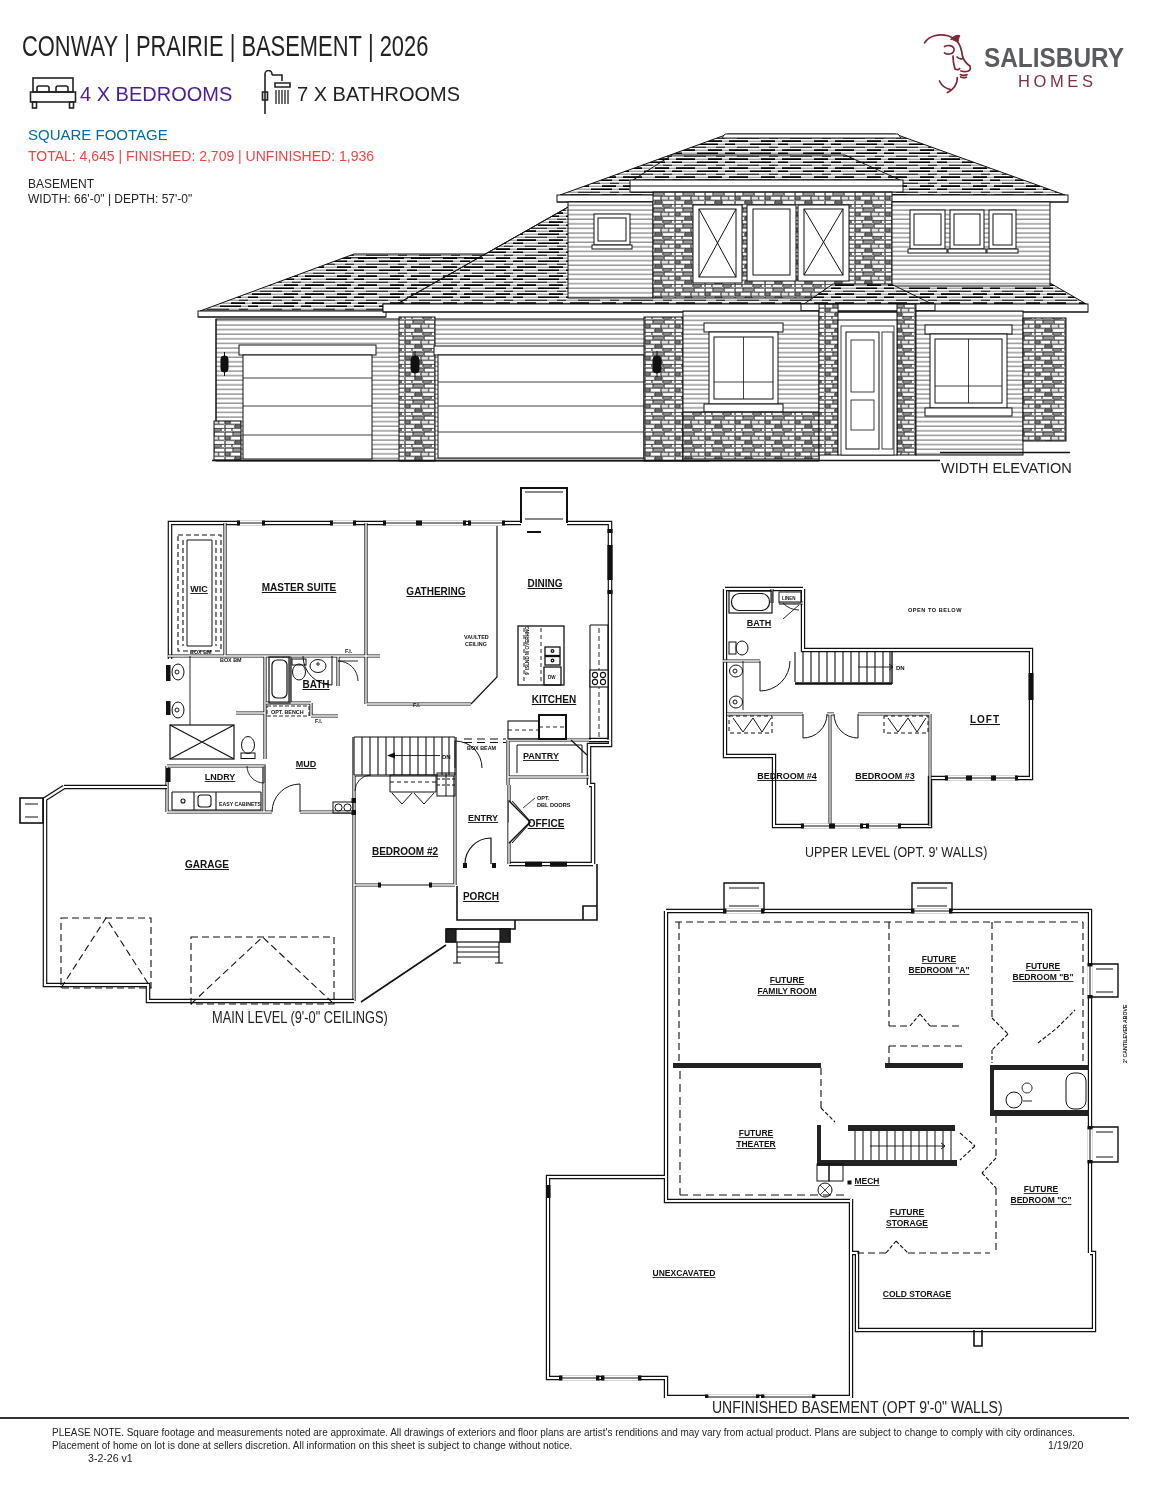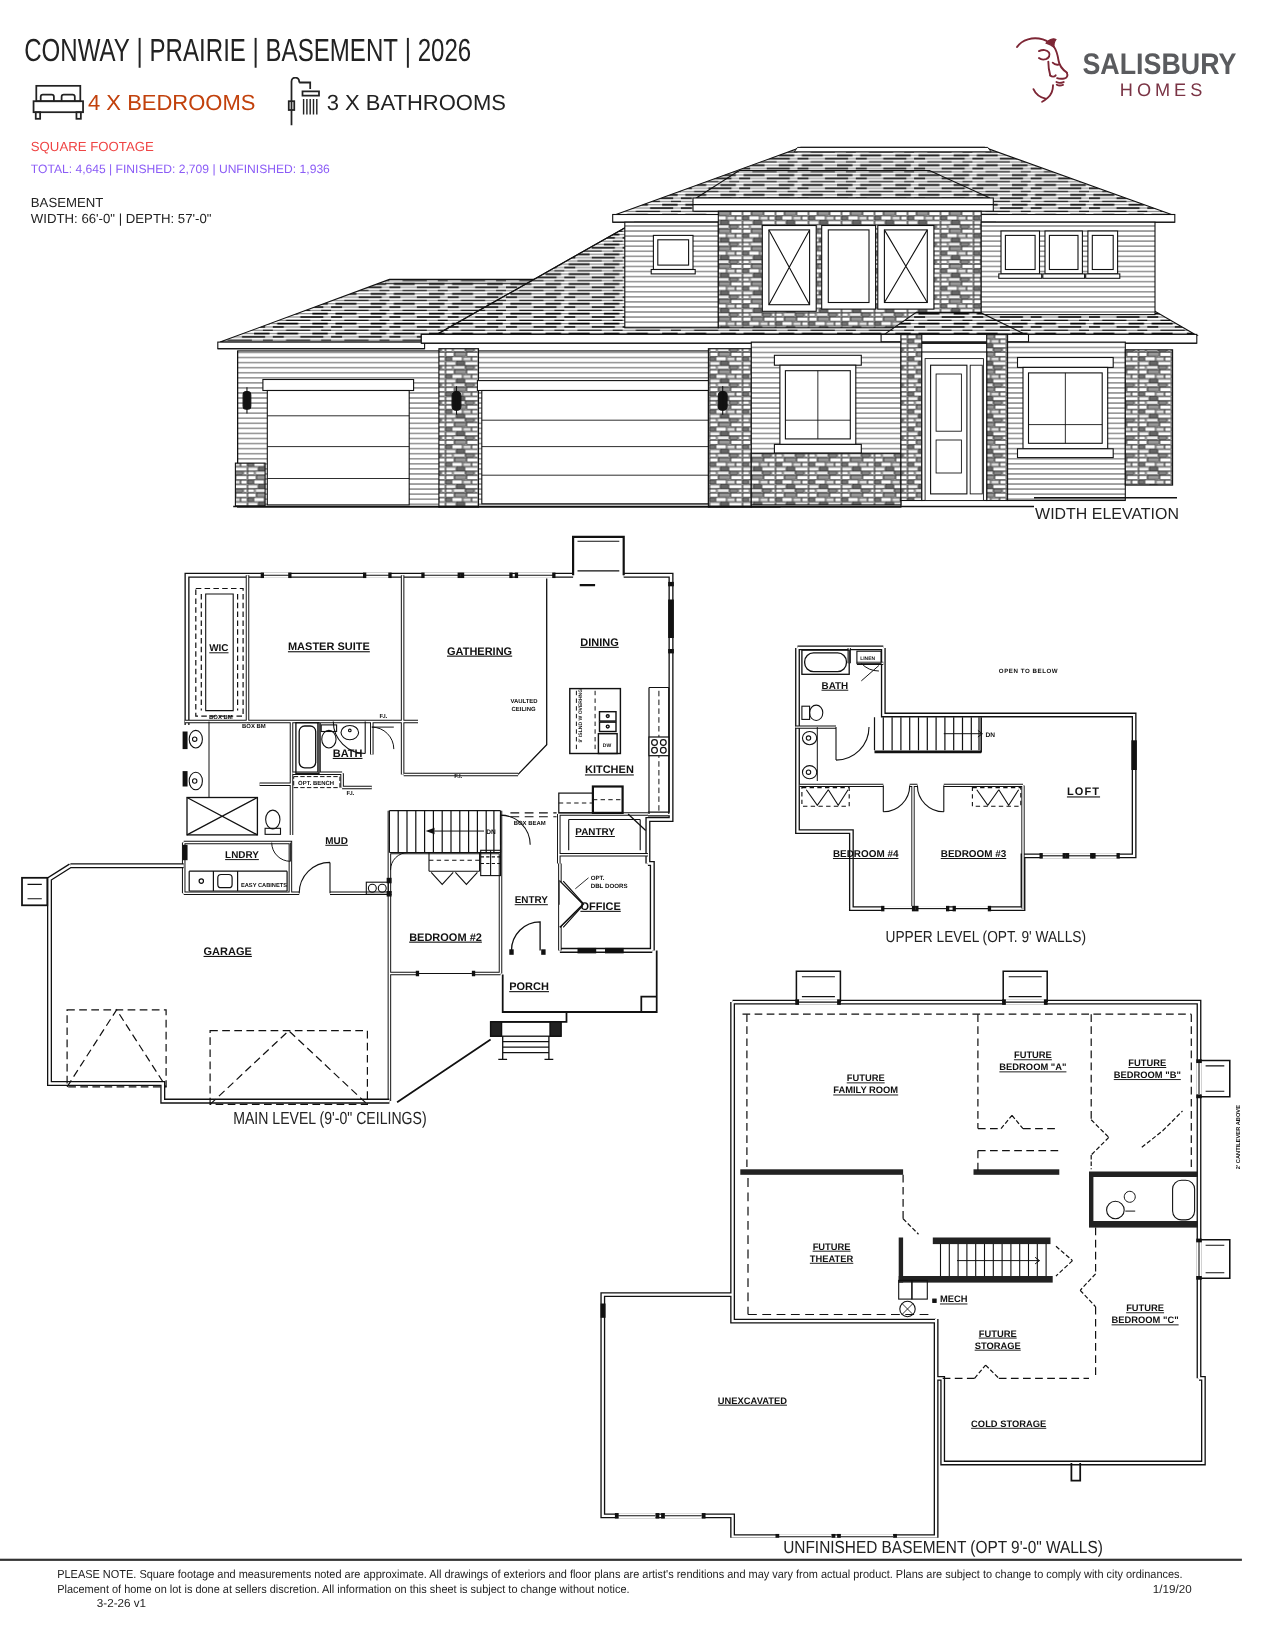--- a/index.html
+++ b/index.html
@@ -18,39 +18,39 @@
     <g fill="none" stroke="#222" stroke-width="1.6">
       <rect x="4" y="1" width="40" height="14"></rect>
       <rect x="1.5" y="15" width="45" height="10"></rect>
       <rect x="3.5" y="25" width="4" height="6"></rect>
       <rect x="40.5" y="25" width="4" height="6"></rect>
       <path d="M8 15 v-4 a2 2 0 0 1 2-2 h8 a2 2 0 0 1 2 2 v4"></path>
       <path d="M27 15 v-4 a2 2 0 0 1 2-2 h8 a2 2 0 0 1 2 2 v4"></path>
     </g>
   </svg>
 
-  <div class="abs" style="left:80px;top:83px;font-size:20px;color:#c2410c;white-space:nowrap;">4 X BEDROOMS</div>
+  <div class="abs" style="left:80px;top:83px;font-size:20px;color:#4c1d95;white-space:nowrap;">4 X BEDROOMS</div>
 
   <svg class="abs" style="left:261px;top:70px;" width="36" height="44" viewBox="0 0 36 44">
     <g fill="none" stroke="#222" stroke-width="1.6">
       <path d="M4 44 V4 a3.5 3.5 0 0 1 7 0 v1"></path>
       <path d="M11 5 h10 v6"></path>
       <path d="M14 13 h15 v4 h-15 z"></path>
       <rect x="1.5" y="22" width="5" height="8"></rect>
       <g stroke-width="1.3">
         <path d="M15 20 v14 M18 20 v14 M21 20 v14 M24 20 v14 M27 20 v14"></path>
       </g>
     </g>
   </svg>
 
-  <div class="abs" style="left:297px;top:83px;font-size:20px;color:#222;white-space:nowrap;">3 X BATHROOMS</div>
-
-  <div class="abs" style="left:28px;top:126px;font-size:12px;color:#ef4444;">SQUARE FOOTAGE</div>
-
-  <div class="abs" style="left:28px;top:148px;font-size:11px;color:#8b5cf6;">TOTAL: 4,645 | FINISHED: 2,709 | UNFINISHED: 1,936</div>
+  <div class="abs" style="left:297px;top:83px;font-size:20px;color:#222;white-space:nowrap;">7 X BATHROOMS</div>
+
+  <div class="abs" style="left:28px;top:126px;font-size:15px;color:#0369a1;">SQUARE FOOTAGE</div>
+
+  <div class="abs" style="left:28px;top:148px;font-size:14px;color:#ef4444;">TOTAL: 4,645 | FINISHED: 2,709 | UNFINISHED: 1,936</div>
 
   <div class="abs" style="left:28px;top:177px;font-size:12px;color:#222;">BASEMENT</div>
 
   <div class="abs" style="left:28px;top:192px;font-size:12px;color:#222;">WIDTH: 66'-0" | DEPTH: 57'-0"</div>
 
   <svg class="abs" style="left:915px;top:25px;" width="250" height="75" viewBox="0 0 250 75">
 
     <g fill="none" stroke="#7d2635" stroke-width="1.7" stroke-linecap="round">
       <path d="M9.6,17.8 C14,10.8 24,8.3 33,10.8 C35.5,11.6 37.2,12.6 38.6,13.6"></path>
       <path d="M36,14.2 C38.6,10.4 42.8,9.6 45,10.8 C43.4,12.9 42.9,15.6 43.4,18.2 C41,16 38.2,14.8 36,14.2 Z" fill="#7d2635" stroke-width="1"></path>

